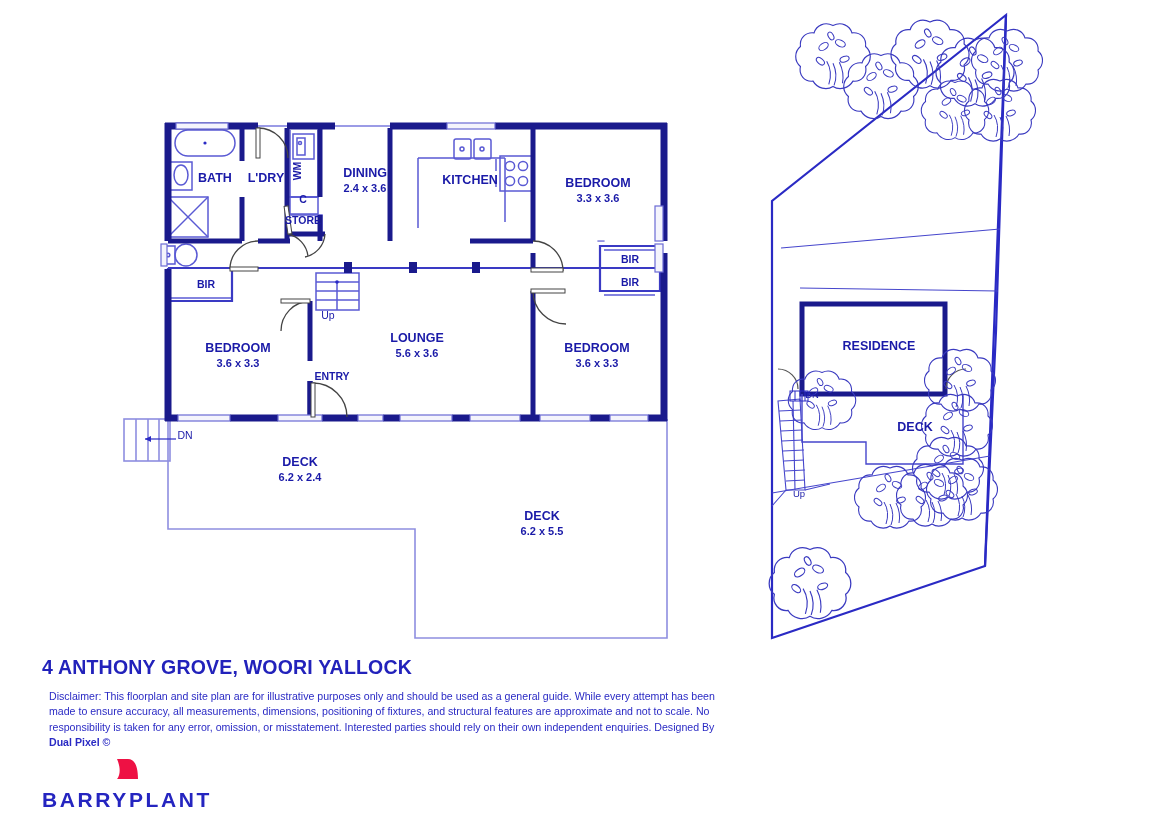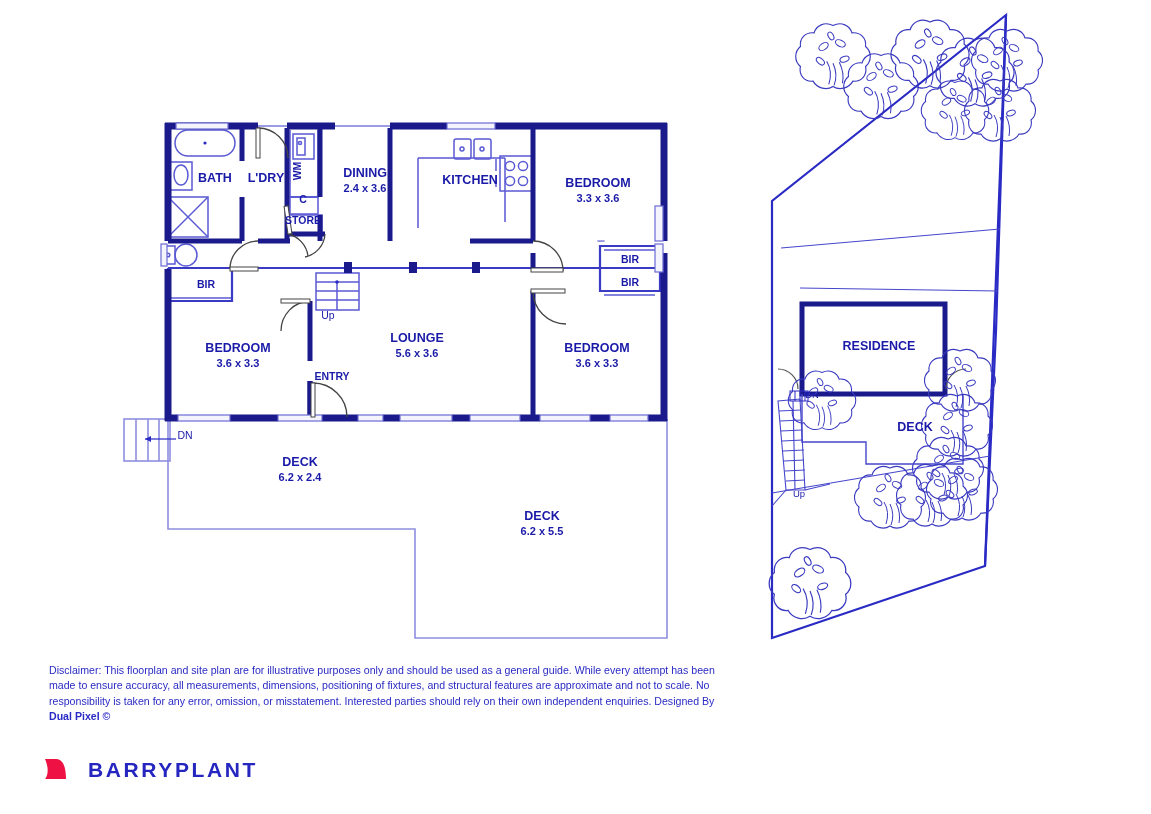--- a/index.html
+++ b/index.html
@@ -50,21 +50,22 @@
     margin: 7px;
   }
   #disclaimer b { font-weight: bold; }
   
   #logo {
     position: absolute;
     left: 42px;
     top: 755px;
     display: flex;
     align-items: center;
-    gap: 20px;
+    gap: 7px;
+    flex-direction: column;
   }
   #logo-mark { display: block; }
   #logo-text {
     font-size: 21px;
     font-weight: bold;
     color: #2525c0;
     letter-spacing: 2.6px;
     line-height: 1;
   }
   
@@ -379,20 +380,21 @@
       <g>
           <text x="879" y="349" text-anchor="middle" font-size="12.5" font-weight="bold" fill="#1a1aa8">RESIDENCE</text>
           <text x="915" y="430" text-anchor="middle" font-size="12.5" font-weight="bold" fill="#1a1aa8">DECK</text>
           <text x="812" y="397" text-anchor="middle" font-size="9.5" font-weight="normal" fill="#1a1aa8">DN</text>
           <text x="799" y="496" text-anchor="middle" font-size="9.5" font-weight="normal" fill="#1a1aa8">Up</text>
         </g>
     </g>
   </svg>
 
   <div id="footer">
+    <h1 id="plan-title">4 ANTHONY GROVE, WOORI YALLOCK</h1>
     <p id="disclaimer"><span>Disclaimer: This floorplan and site plan are for illustrative purposes only and should be used as a general guide. While every attempt has been made to ensure accuracy, all measurements, dimensions, positioning of fixtures, and structural features are approximate and not to scale. No responsibility is taken for any error, omission, or misstatement. Interested parties should rely on their own independent enquiries. Designed By </span><b>Dual Pixel ©</b></p>
   </div>
 
   <div id="logo">
     <svg id="logo-mark" width="26" height="26" viewBox="0 0 26 26">
       <path d="M3,3 L14,3 C20,3 24,9 24,23 L3,23 C3,23 9,17 3,3 Z" fill="#ee1144"></path>
     </svg>
     <span id="logo-text">BARRYPLANT</span>
   </div>
 </div>

